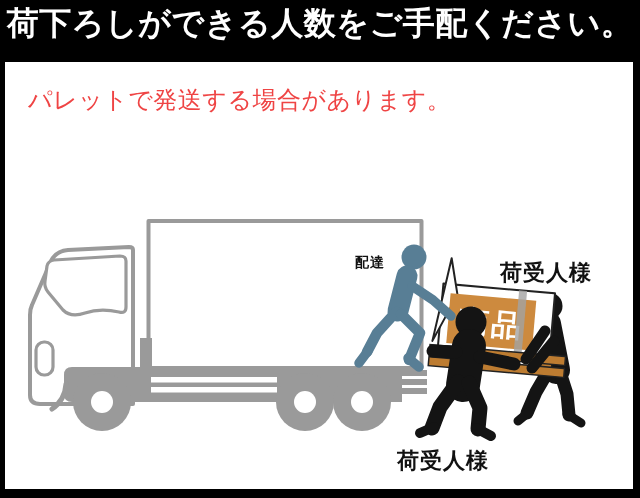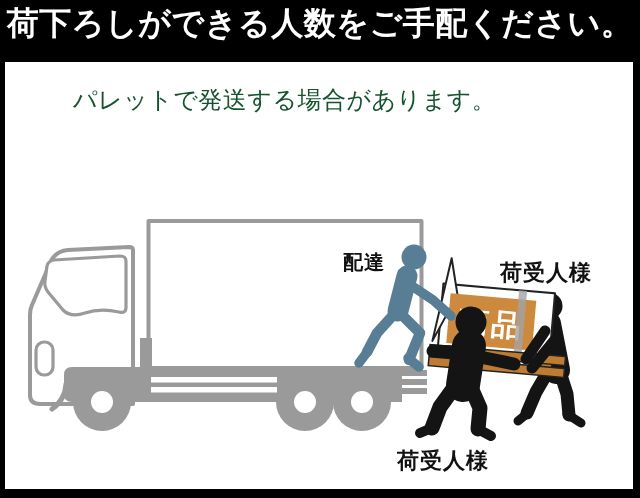--- a/index.html
+++ b/index.html
@@ -11,27 +11,27 @@
     position:absolute;top:0;left:0;width:640px;height:48px;
     background:var(--header-bg,#000);color:var(--header-fg,#fff);
     display:flex;align-items:center;justify-content:center;
     font-size:32px;font-weight:bold;letter-spacing:0.5px;white-space:nowrap;
   }
   .content{
     position:absolute;left:5px;top:62px;width:628px;height:427px;background:#fff;
   }
   .body-text{
     position:absolute;left:23px;top:22px;
-    font-size:24px;line-height:32px;color:#14532d;letter-spacing:0.5px;white-space:nowrap;margin-left:45px;
+    font-size:24px;line-height:32px;color:#ef4444;letter-spacing:0.5px;white-space:nowrap;
   }
   .illust{position:absolute;left:0;top:0;}
   .lbl{
     position:absolute;color:#111;font-weight:bold;white-space:nowrap;letter-spacing:1px;
   }
-  .lbl-driver{right:248px;top:190px;font-size:20px;line-height:21px;text-align:center;}
+  .lbl-driver{right:248px;top:190px;font-size:14px;line-height:21px;text-align:center;}
   .lbl-consignee-top{left:495px;top:196px;font-size:22px;}
   .lbl-consignee-bottom{left:392px;top:384px;font-size:22px;}
 
   
   .truck-outline{fill:#fff;stroke:var(--truck-outline,#9a9a9a);stroke-width:4;stroke-linejoin:round;}
   .truck-outline.thin{stroke-width:3.2;}
   .truck-solid{fill:var(--truck-outline,#9a9a9a);}
   .truck-stroke{fill:none;stroke:var(--truck-outline,#9a9a9a);stroke-width:5;stroke-linecap:round;}
   .driver-line{fill:none;stroke:var(--driver-figure,#587e95);stroke-linecap:round;stroke-linejoin:round;}
   .driver-fill{fill:var(--driver-figure,#587e95);}

